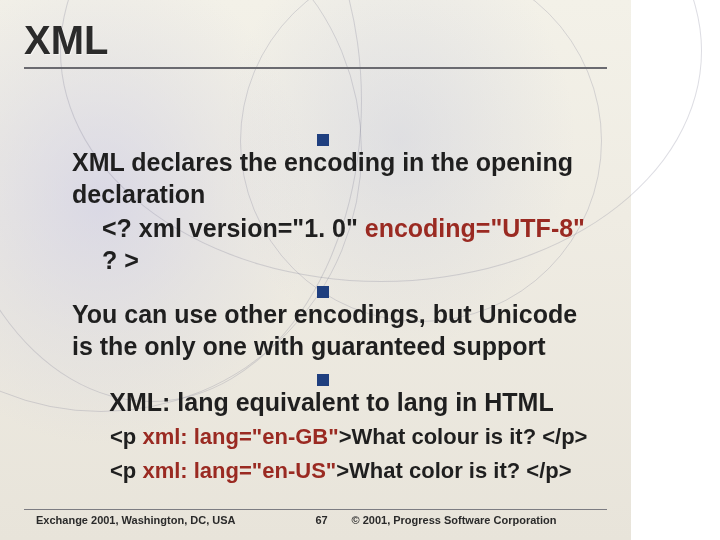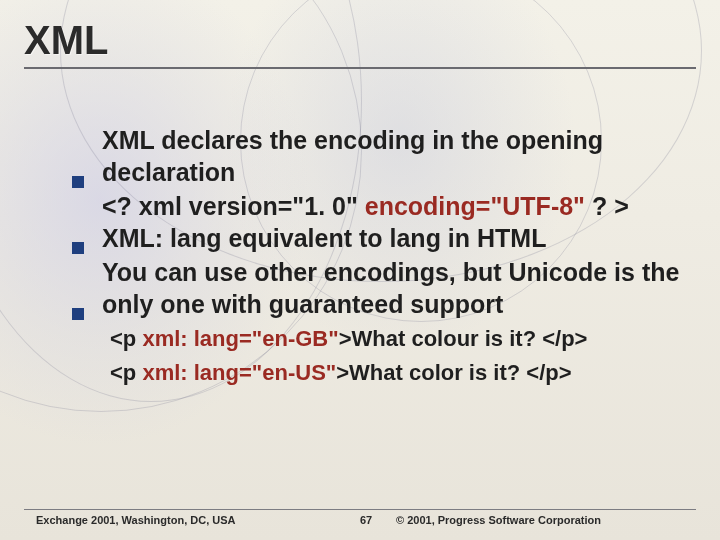--- a/index.html
+++ b/index.html
@@ -5,21 +5,21 @@
   html, body {
     margin: 0;
     padding: 0;
     width: 720px;
     height: 540px;
     overflow: hidden;
     font-family: Arial, Helvetica, sans-serif;
   }
   .slide {
     position: relative;
-    width: 720px;
+    width: 631px;
     height: 540px;
     background:
       radial-gradient(ellipse 300px 350px at 100px 200px, rgba(200,200,230,0.55) 0%, rgba(210,210,225,0.3) 40%, transparent 70%),
       radial-gradient(ellipse 250px 300px at 400px 140px, rgba(190,195,220,0.35) 0%, transparent 70%),
       linear-gradient(180deg, #f3f1e8 0%, #efece3 40%, #e8e4da 100%);
     box-sizing: border-box;
   }
   .wire {
     position: absolute;
     border: 1.5px solid rgba(120,120,145,0.25);
@@ -46,22 +46,23 @@
   }
   .content {
     position: absolute;
     top: 124px;
     left: 72px;
     right: 40px;
     color: #1f1f1f;
   }
   .row {
     display: flex;
-    align-items: flex-end;
+    align-items: center;
     margin-bottom: 2px;
+    flex-direction: column;
   }
   .bullet-sq {
     width: 12px;
     height: 12px;
     background: #1f3f7f;
     flex: 0 0 12px;
     margin-top: 10px;
     margin-right: 18px;
   }
   .b-text {
@@ -124,26 +125,26 @@
     <div class="row">
       <div class="bullet-sq"></div>
       <div class="b-text">XML declares the encoding in the opening declaration</div>
     </div>
     <div class="indent-line">
       <span>&lt;? xml version="1. 0" </span><span class="kw">encoding="UTF-8"</span><span> ? &gt;</span>
     </div>
 
     <div class="row">
       <div class="bullet-sq"></div>
-      <div class="b-text">XML: lang equivalent to lang in HTML</div>
+      <div class="b-text">You can use other encodings, but Unicode is the only one with guaranteed support</div>
     </div>
 
     <div class="row">
       <div class="bullet-sq"></div>
-      <div class="b-text">You can use other encodings, but Unicode is the only one with guaranteed support</div>
+      <div class="b-text">XML: lang equivalent to lang in HTML</div>
     </div>
 
     <div class="sub">
       <span>&lt;p </span><span class="kw">xml: lang="en-GB"</span><span>&gt;What colour is it? &lt;/p&gt;</span>
     </div>
     <div class="sub">
       <span>&lt;p </span><span class="kw">xml: lang="en-US"</span><span>&gt;What color is it? &lt;/p&gt;</span>
     </div>
 
   </div>

